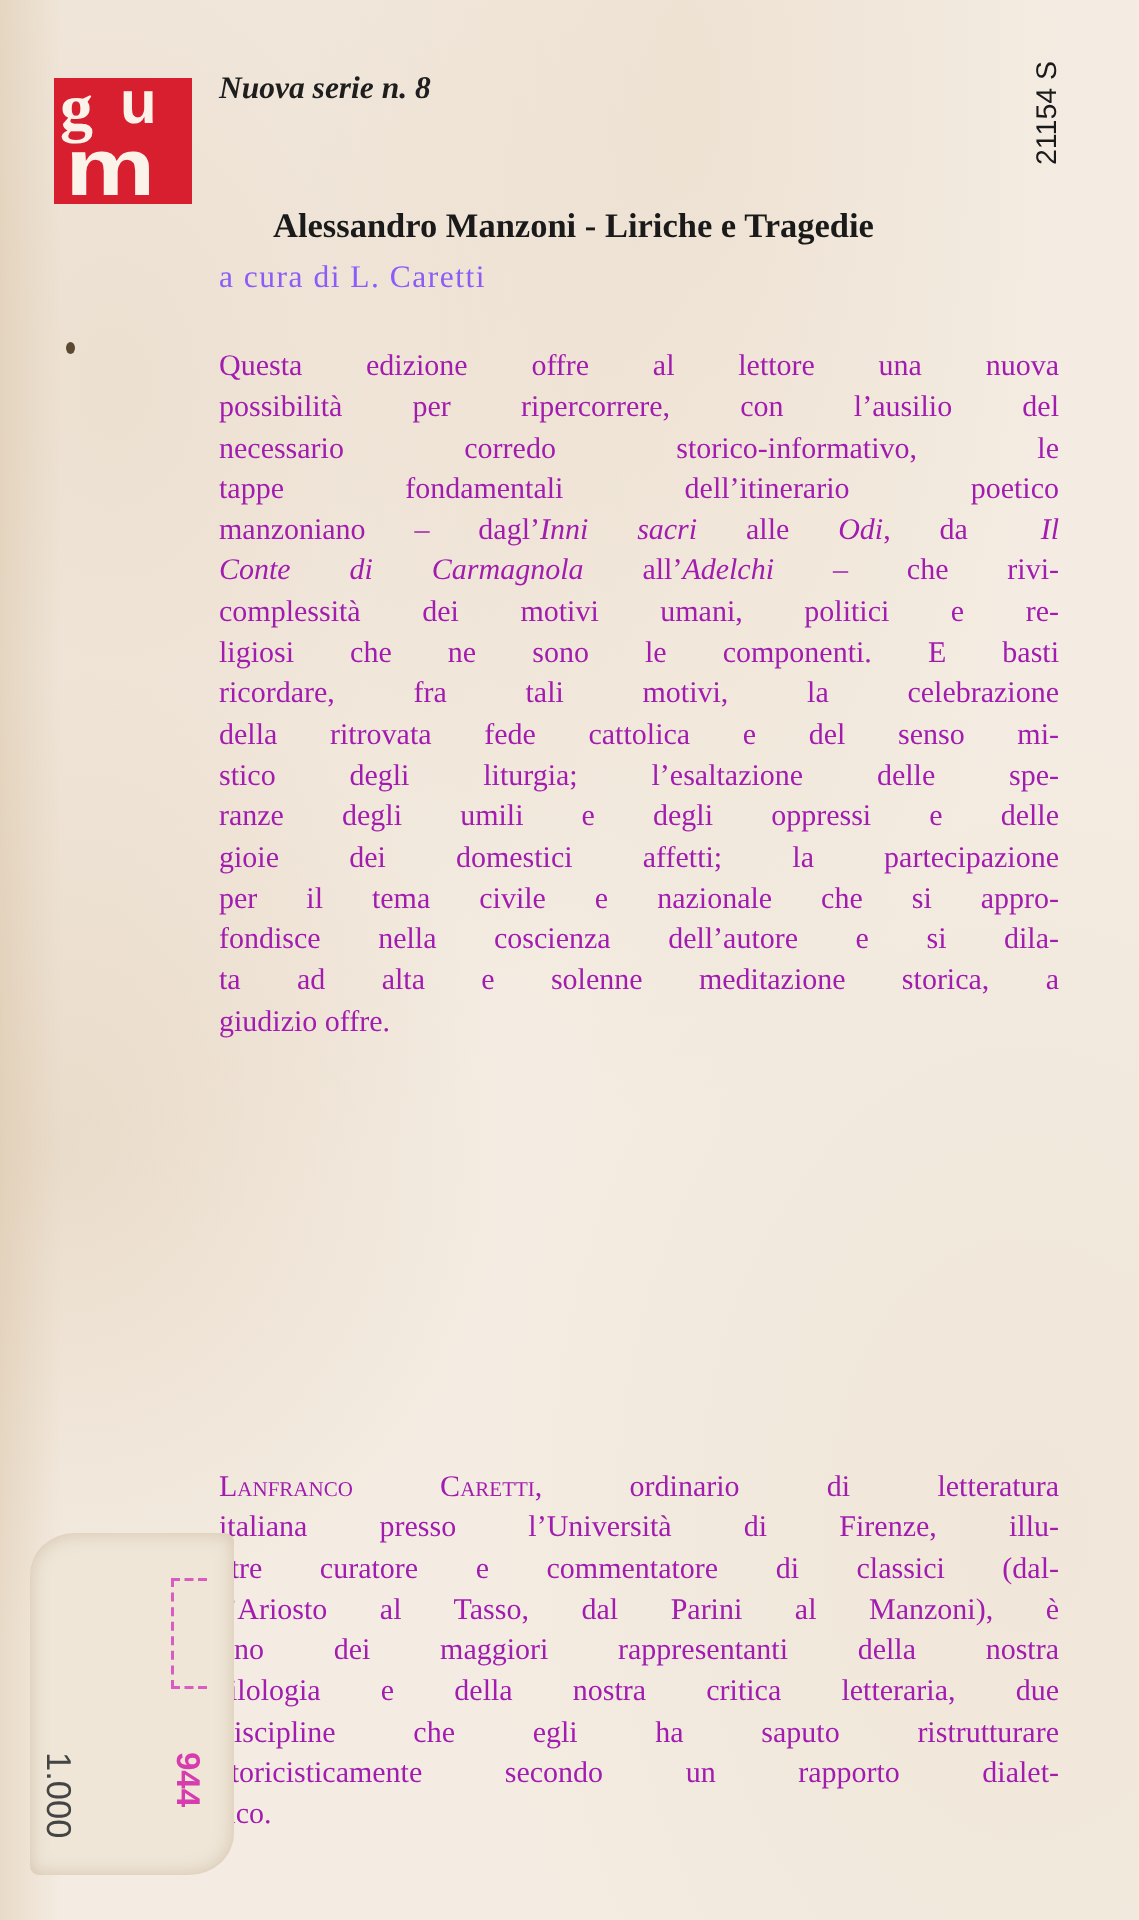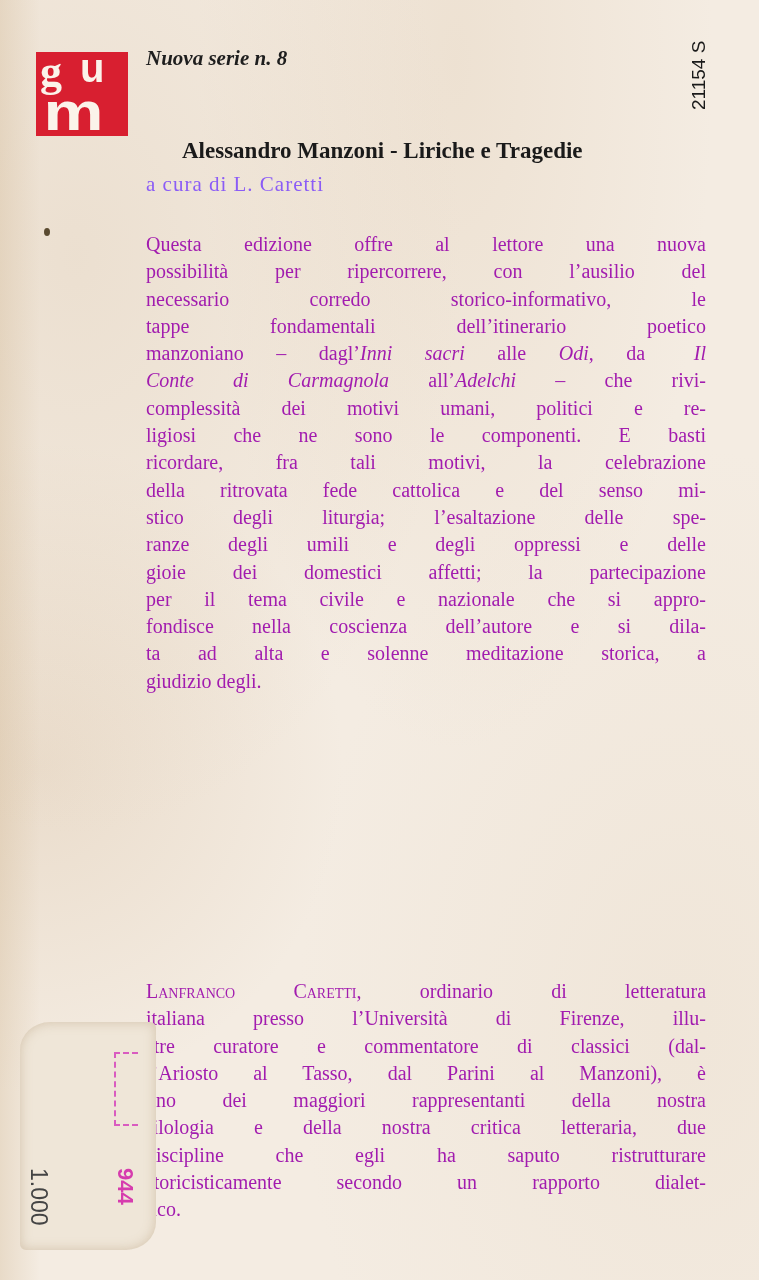--- a/index.html
+++ b/index.html
@@ -107,21 +107,21 @@
     <span class="line"><span>complessità dei motivi umani, politici e re-</span></span>
     <span class="line"><span>ligiosi che ne sono le componenti. E basti</span></span>
     <span class="line"><span>ricordare, fra tali motivi, la celebrazione</span></span>
     <span class="line"><span>della ritrovata fede cattolica e del senso mi-</span></span>
     <span class="line"><span>stico degli liturgia; l’esaltazione delle spe-</span></span>
     <span class="line"><span>ranze degli umili e degli oppressi e delle</span></span>
     <span class="line"><span>gioie dei domestici affetti; la partecipazione</span></span>
     <span class="line"><span>per il tema civile e nazionale che si appro-</span></span>
     <span class="line"><span>fondisce nella coscienza dell’autore e si dila-</span></span>
     <span class="line"><span>ta ad alta e solenne meditazione storica, a</span></span>
-    <span class="line last"><span>giudizio degli.</span></span>
+    <span class="line last"><span>giudizio offre.</span></span>
   </div>
 
 <div class="para bio" id="bio">
     <span class="line"><span class="sc">Lanfranco Caretti</span><span>, ordinario di letteratura</span></span>
     <span class="line"><span>italiana presso l’Università di Firenze, illu-</span></span>
     <span class="line"><span>stre curatore e commentatore di classici (dal-</span></span>
     <span class="line"><span>l’Ariosto al Tasso, dal Parini al Manzoni), è</span></span>
     <span class="line"><span>uno dei maggiori rappresentanti della nostra</span></span>
     <span class="line"><span>filologia e della nostra critica letteraria, due</span></span>
     <span class="line"><span>discipline che egli ha saputo ristrutturare</span></span>

